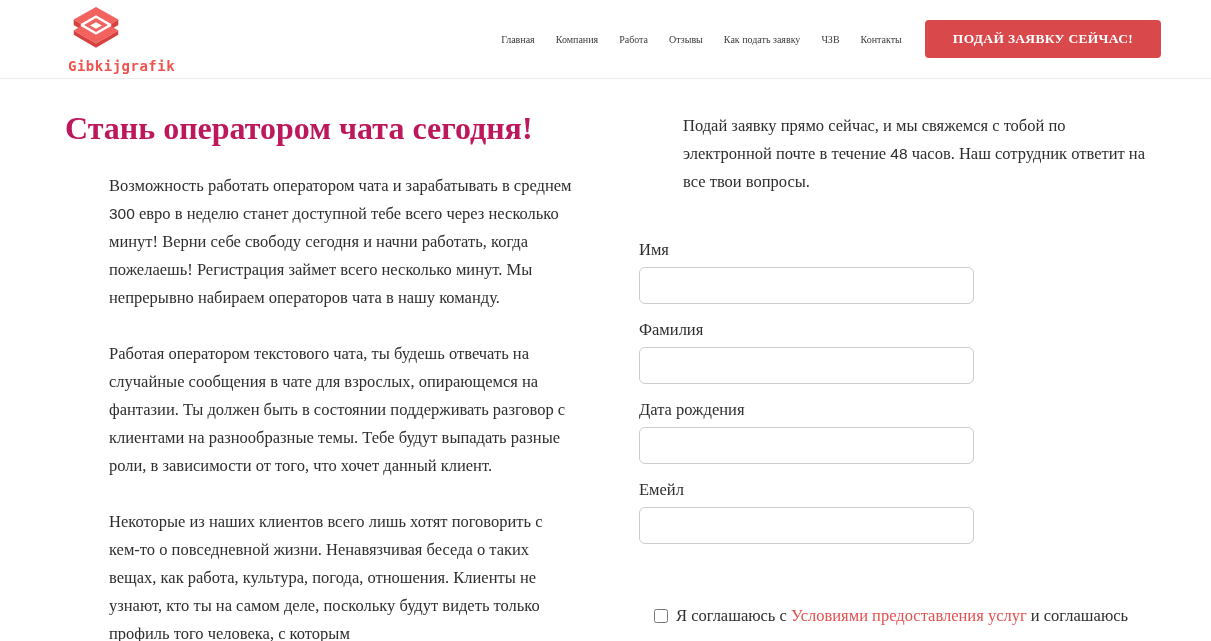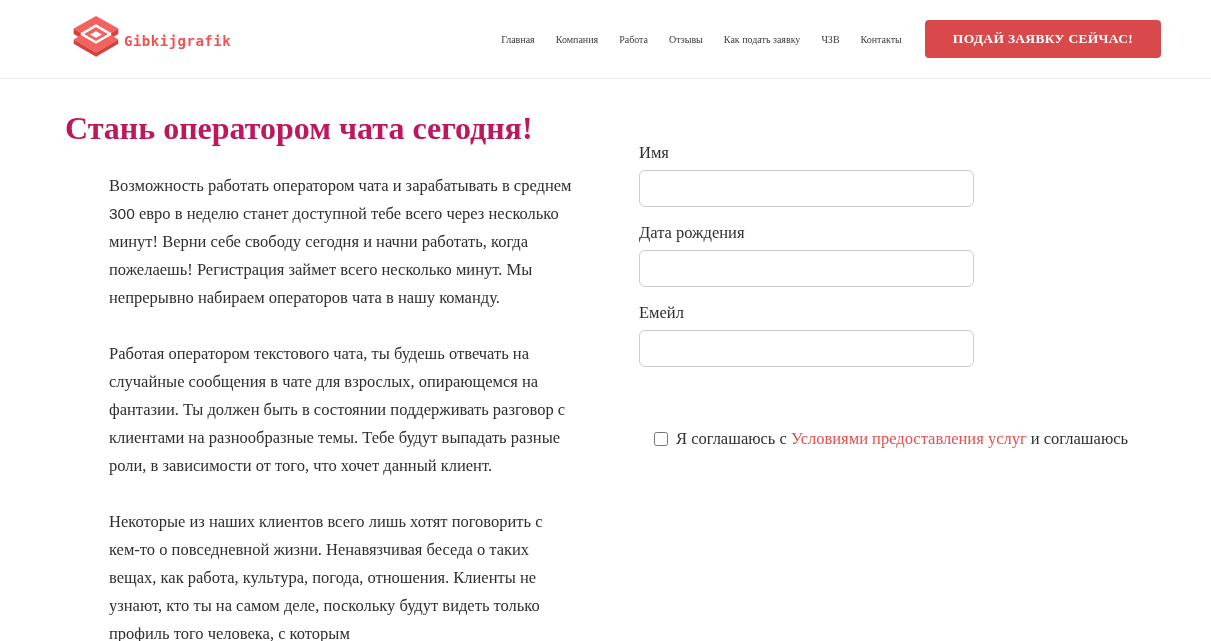--- a/index.html
+++ b/index.html
@@ -2,21 +2,21 @@
 <html lang="ru"><head>
 <meta charset="utf-8">
 <style>
   * { margin:0; padding:0; box-sizing:border-box; }
   html,body { width:1211px; height:641px; overflow:hidden; background:#fff;
               font-family:"Liberation Serif", serif; color:#2e2e2e; }
 
   
   .header { display:flex; align-items:center; height:79px;
             padding:0 50px 0 68px; border-bottom:1px solid #ececec; background:#fff; }
-  .logo { display:flex; align-items:center; margin-top:2px; }
+  .logo { display:flex; flex-direction:column; align-items:flex-start; margin-top:2px; }
   .logo svg { width:56px; height:50px; display:block; }
   .logo-text { font-family:"DejaVu Sans Mono", monospace; font-weight:bold;
                font-size:14px; color:#f0534f; letter-spacing:0.5px; margin-top:2px; }
   .nav { margin-left:auto; display:flex; align-items:center; gap:21px; }
   .nav a { text-decoration:none; color:#3c3c3c; font-size:10px; cursor:pointer; }
   .cta-btn { margin-left:23px; background:#d9484b; color:#fff; border:none;
              font-family:"Liberation Serif", serif; font-weight:bold; font-size:13.5px;
              letter-spacing:0.3px; padding:11px 28px; border-radius:4px; cursor:pointer; }
 
   
@@ -85,27 +85,32 @@
 
     <p><span>Возможность работать оператором чата и зарабатывать в среднем </span><span class="num">300</span><span> евро в неделю станет доступной тебе всего через несколько минут! Верни себе свободу сегодня и начни работать, когда пожелаешь! Регистрация займет всего несколько минут. Мы непрерывно набираем операторов чата в нашу команду.</span></p>
 
     <p>Работая оператором текстового чата, ты будешь отвечать на случайные сообщения в чате для взрослых, опирающемся на фантазии. Ты должен быть в состоянии поддерживать разговор с клиентами на разнообразные темы. Тебе будут выпадать разные роли, в зависимости от того, что хочет данный клиент.</p>
 
     <p>Некоторые из наших клиентов всего лишь хотят поговорить с кем-то о повседневной жизни. Ненавязчивая беседа о таких вещах, как работа, культура, погода, отношения. Клиенты не узнают, кто ты на самом деле, поскольку будут видеть только профиль того человека, с которым</p>
   </section>
 
   <section class="col-right">
 
+    <p class="form-desc"><span>Подай заявку прямо сейчас, и мы свяжемся с тобой по электронной почте в течение </span><span class="num">48</span><span> часов. Наш сотрудник ответит на все твои вопросы.</span></p>
 
     <form>
       <div class="field">
         <label>Имя</label>
         <input type="text" value="" style="">
       </div>
 
+      <div class="field">
+        <label>Фамилия</label>
+        <input type="text" value="" style="">
+      </div>
 
       <div class="field">
         <label>Дата рождения</label>
         <input type="text" value="" style="">
       </div>
 
       <div class="field">
         <label>Емейл</label>
         <input type="text" value="" style="">
       </div>

